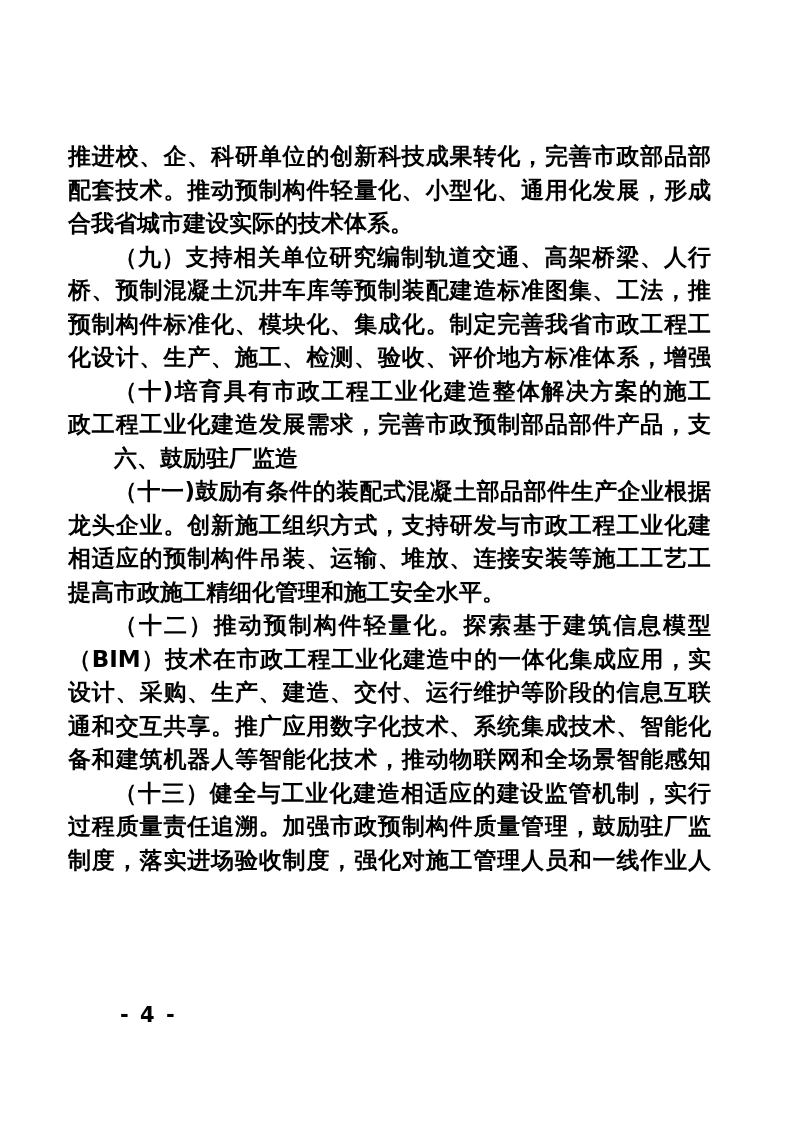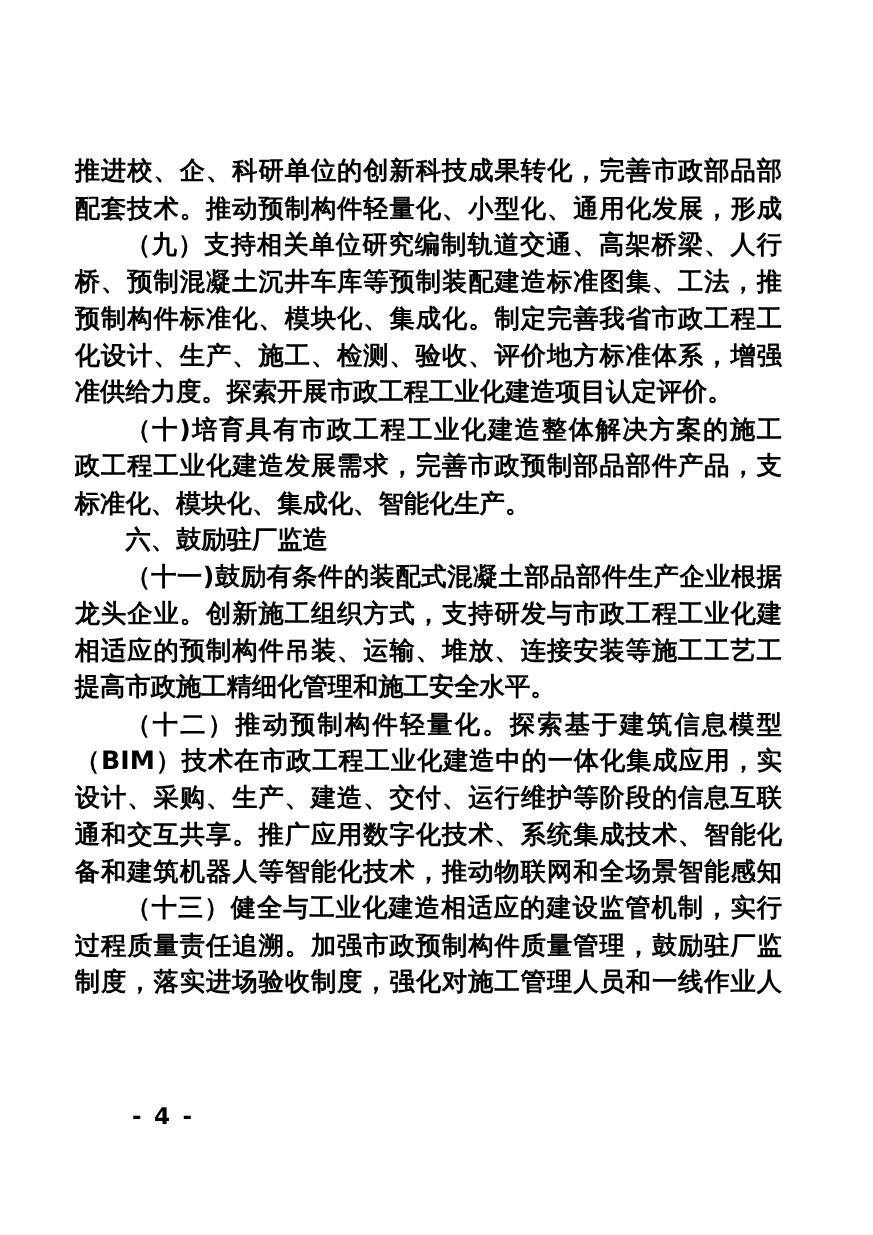--- a/index.html
+++ b/index.html
@@ -53,28 +53,27 @@
     letter-spacing: 2px;
   }
 </style>
 </head>
 <body>
 
 <div class="page">
   <div class="text-block">
     <div class="ln fill">推进校、企、科研单位的创新科技成果转化，完善市政部品部件</div>
     <div class="ln fill">配套技术。推动预制构件轻量化、小型化、通用化发展，形成符</div>
+    <div class="ln">合我省城市建设实际的技术体系。</div>
     <div class="ln indent fill">（九）支持相关单位研究编制轨道交通、高架桥梁、人行天</div>
     <div class="ln fill">桥、预制混凝土沉井车库等预制装配建造标准图集、工法，推动</div>
     <div class="ln fill">预制构件标准化、模块化、集成化。制定完善我省市政工程工业</div>
     <div class="ln fill">化设计、生产、施工、检测、验收、评价地方标准体系，增强标</div>
-    <div class="ln">准供给力度。探索开展市政工程工业化建造项目认定评价。</div>
     <div class="ln indent fill">（十)培育具有市政工程工业化建造整体解决方案的施工</div>
     <div class="ln fill">政工程工业化建造发展需求，完善市政预制部品部件产品，支持</div>
-    <div class="ln">标准化、模块化、集成化、智能化生产。</div>
     <div class="ln indent">六、鼓励驻厂监造</div>
     <div class="ln indent fill">（十一)鼓励有条件的装配式混凝土部品部件生产企业根据市</div>
     <div class="ln fill">龙头企业。创新施工组织方式，支持研发与市政工程工业化建造</div>
     <div class="ln fill">相适应的预制构件吊装、运输、堆放、连接安装等施工工艺工法，</div>
     <div class="ln">提高市政施工精细化管理和施工安全水平。</div>
     <div class="ln indent fill">（十二）推动预制构件轻量化。探索基于建筑信息模型</div>
     <div class="ln fill">（BIM）技术在市政工程工业化建造中的一体化集成应用，实现</div>
     <div class="ln fill">设计、采购、生产、建造、交付、运行维护等阶段的信息互联互</div>
     <div class="ln fill">通和交互共享。推广应用数字化技术、系统集成技术、智能化装</div>
     <div class="ln fill">备和建筑机器人等智能化技术，推动物联网和全场景智能感知技</div>

